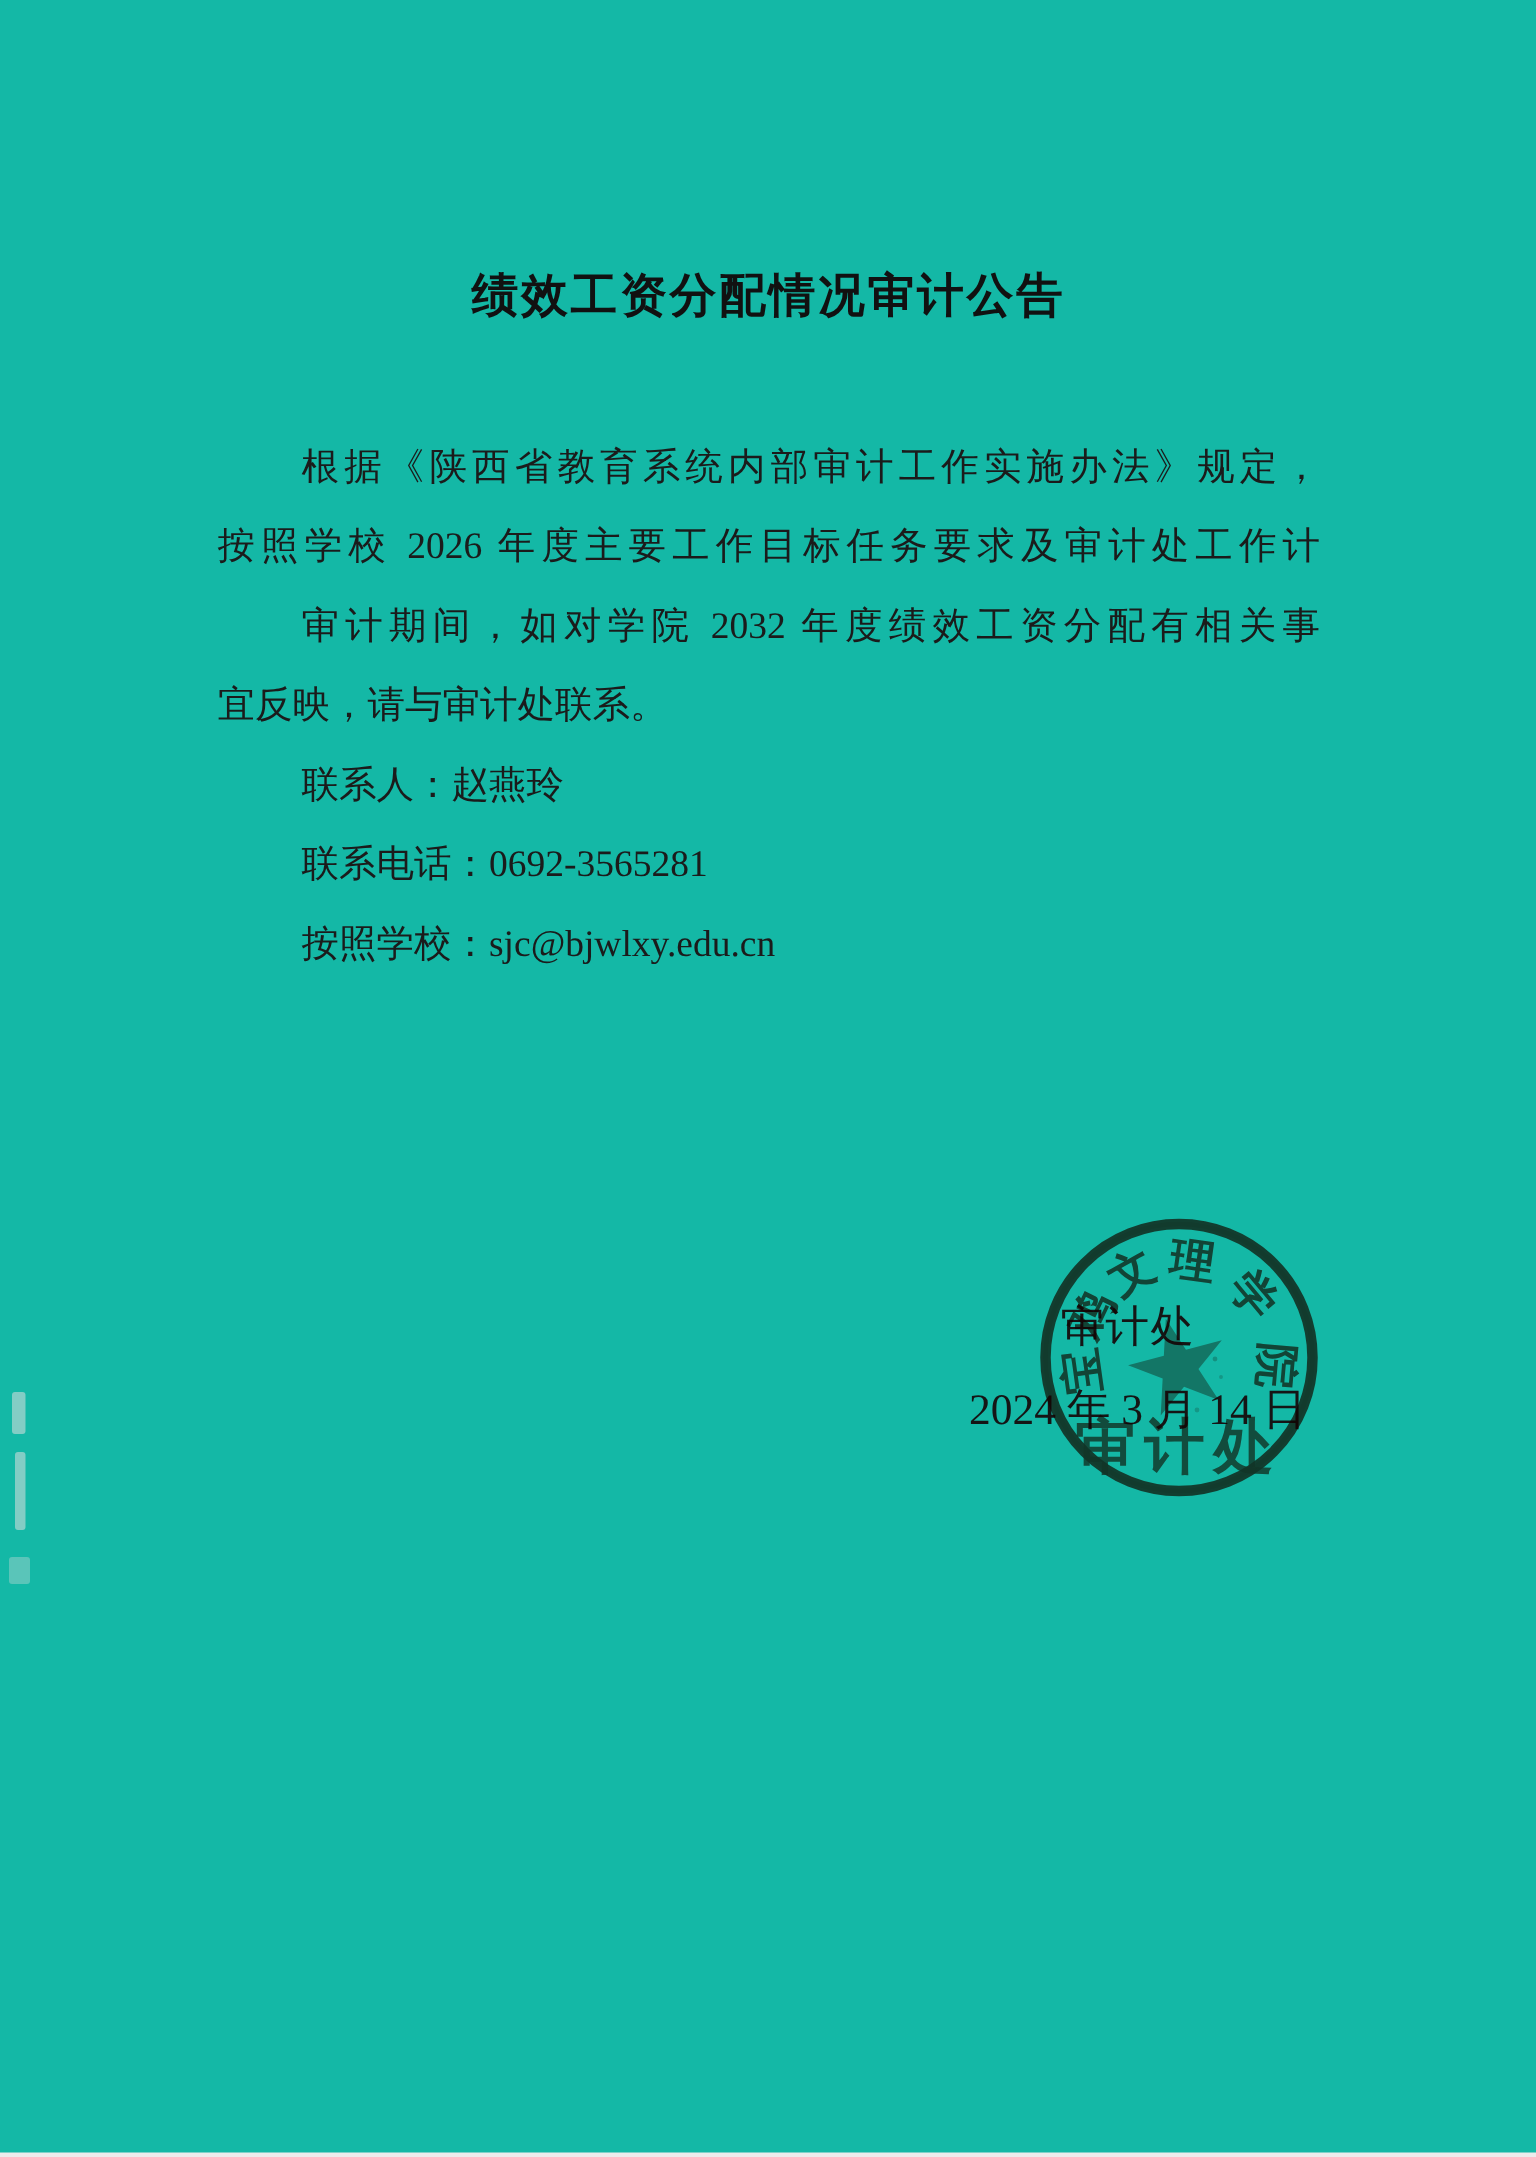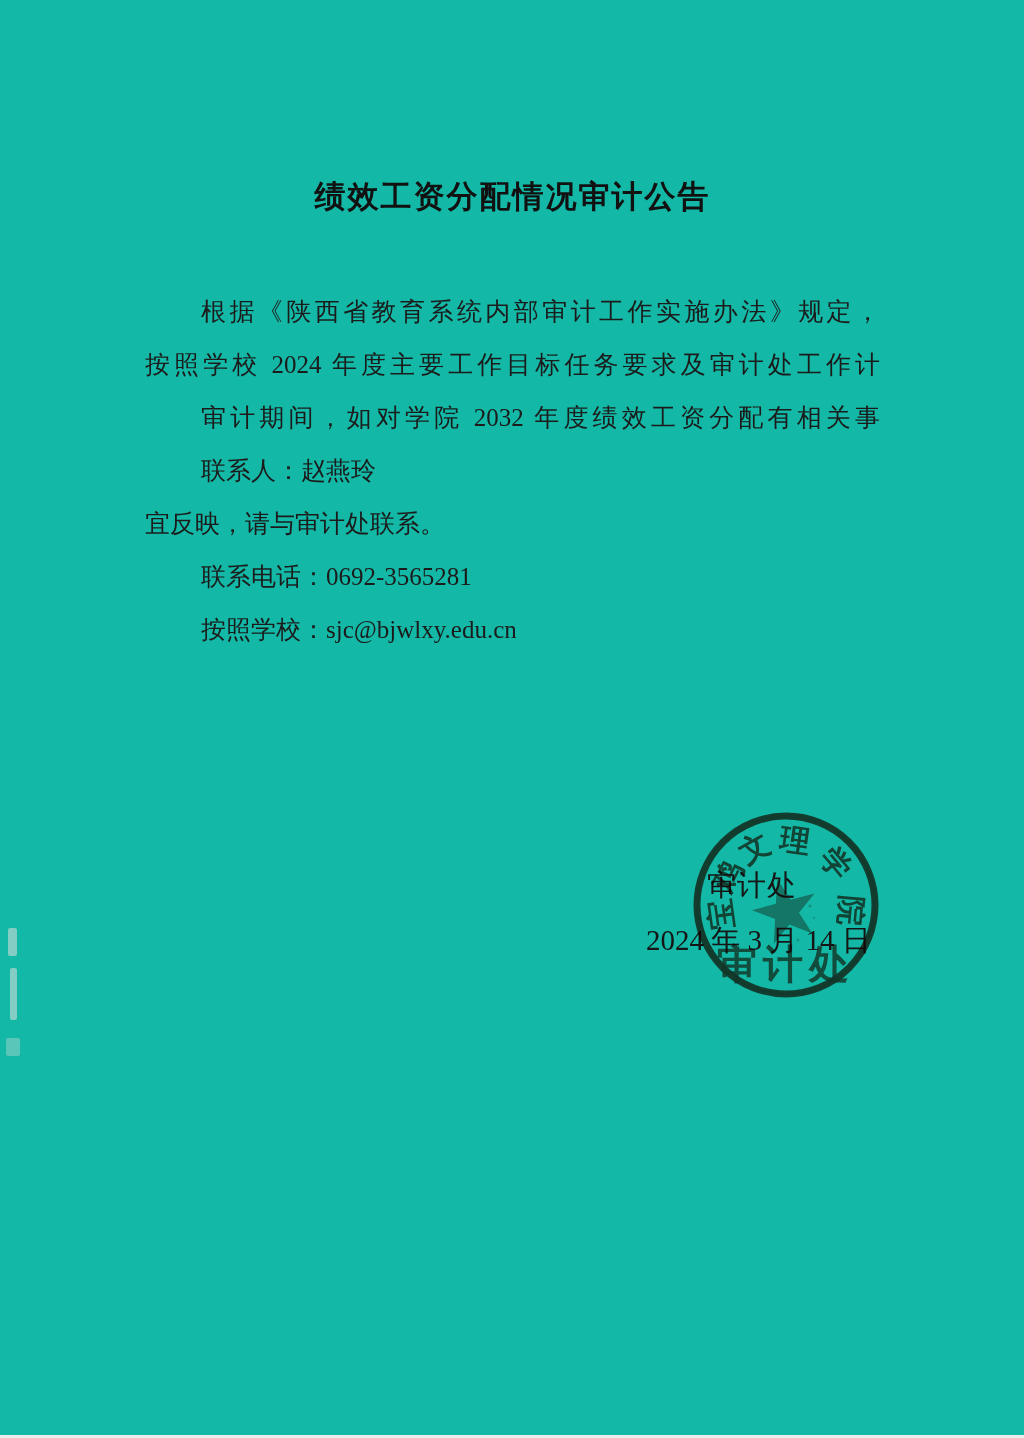--- a/index.html
+++ b/index.html
@@ -96,24 +96,24 @@
 </style>
 </head>
 <body>
 
 <div class="page">
 
   <h1 class="title">绩效工资分配情况审计公告</h1>
 
   <div class="body-text">
     <div class="line indent just">根据《陕西省教育系统内部审计工作实施办法》规定，</div>
-    <div class="line just">按照学校 2024 年度主要工作目标任务要求及审计处工作计</div>
+    <div class="line just">按照学校 2026 年度主要工作目标任务要求及审计处工作计</div>
     <div class="line indent just">审计期间，如对学院 2032 年度绩效工资分配有相关事</div>
+    <div class="line">宜反映，请与审计处联系。</div>
     <div class="line indent">联系人：赵燕玲</div>
-    <div class="line">宜反映，请与审计处联系。</div>
     <div class="line indent">联系电话：0692-3565281</div>
     <div class="line indent">按照学校：sjc@bjwlxy.edu.cn</div>
   </div>
 
   <div class="sig-dept">审计处</div>
   <div class="sig-date">2024 年 3 月 14 日</div>
 
   <div class="seal">
     <svg viewBox="0 0 200 200" xmlns="http://www.w3.org/2000/svg">
       <g fill="none">

